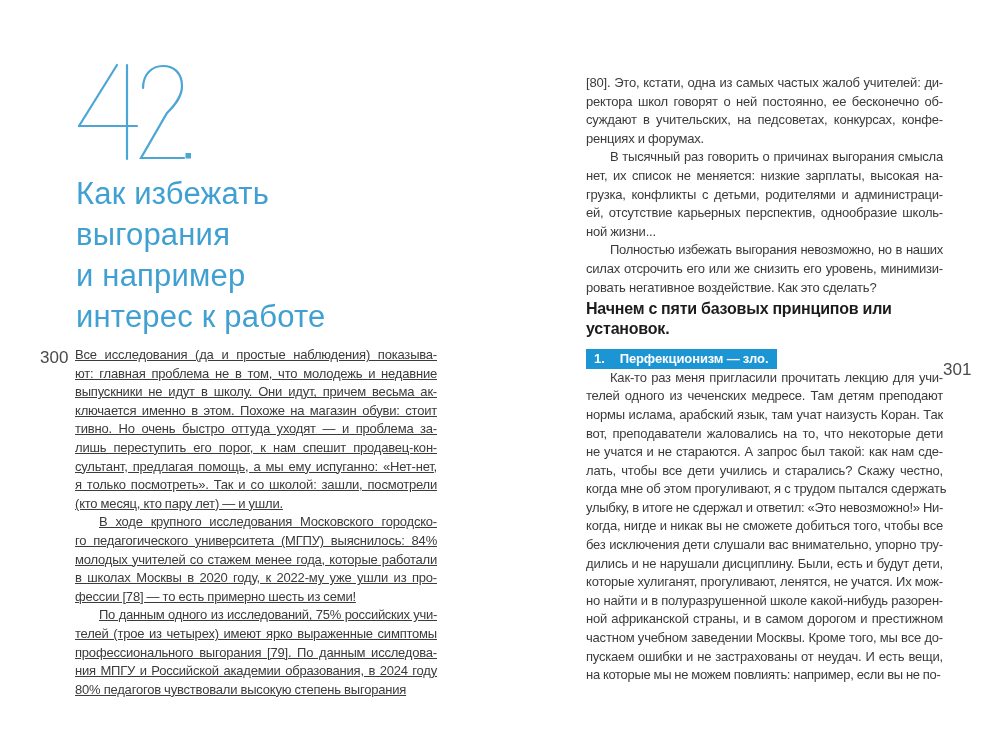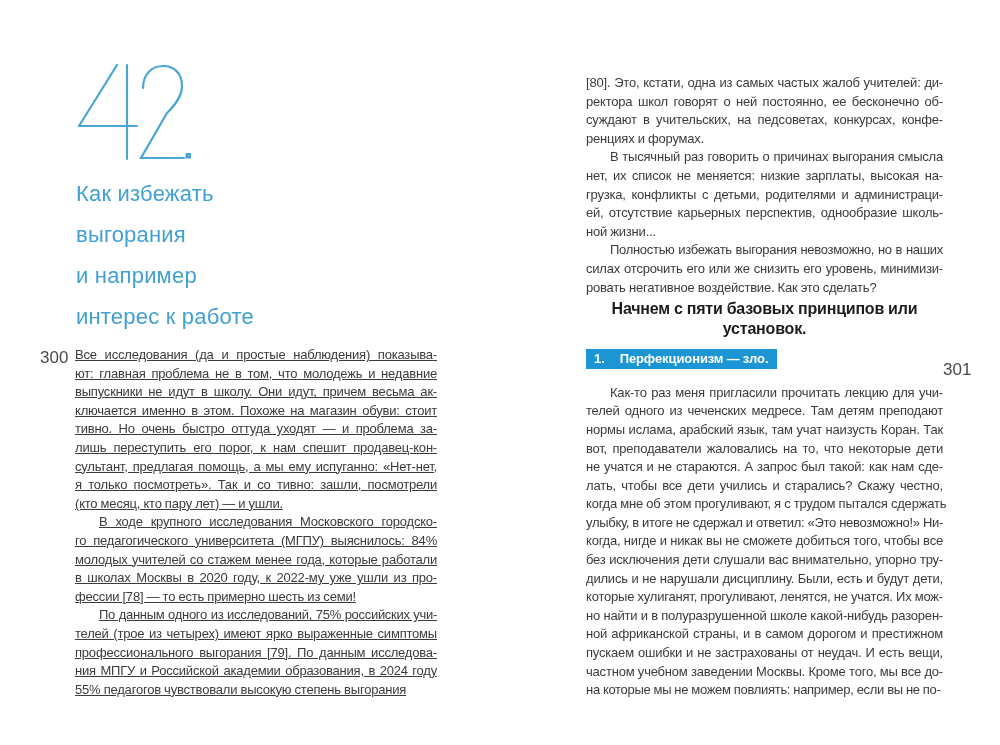--- a/index.html
+++ b/index.html
@@ -18,21 +18,21 @@
     overflow:hidden;font-family:"Liberation Sans",sans-serif;
     -webkit-font-smoothing:antialiased;
   }
   
   .chapter-figure{position:absolute;left:77px;top:64px;width:114px;height:96px;}
   .chapter-figure svg{display:block;width:100%;height:100%;overflow:visible;}
   .visually-hidden{position:absolute;width:1px;height:1px;overflow:hidden;clip:rect(0 0 0 0);white-space:nowrap;}
   
   .chapter-title{
     position:absolute;left:76px;top:173px;width:420px;
-    font-size:22px;line-height:41px;font-weight:400;color:var(--title);
+    font-size:31px;line-height:41px;font-weight:400;color:var(--title);
     letter-spacing:0.2px;
   }
   .tline{white-space:nowrap;}
   
   .page-num{position:absolute;font-size:17px;line-height:15px;color:var(--pagenum);}
   .page-num.left{left:40px;top:350px;width:24px;text-align:left;}
   .page-num.right{left:943px;top:362px;width:30px;text-align:left;}
   
   .col{
     position:absolute;font-size:13px;line-height:18.6px;color:var(--body);
@@ -42,31 +42,31 @@
   .col-right{left:586px;top:74px;width:357px;}
   .para{margin:0;}
   .line{white-space:nowrap;text-align:justify;text-align-last:justify;}
   .line.last{text-align-last:left;}
   .line.indent{text-indent:24px;}
   
   .section-heading{
     margin-top:2px;font-size:16px;line-height:19.5px;font-weight:bold;
     color:var(--heading);letter-spacing:-0.2px;
   }
-  .section-heading .tline{white-space:nowrap;text-align:center;}
+  .section-heading .tline{white-space:nowrap;}
   
   .principle-bar{
     display:inline-flex;align-items:baseline;margin-top:11px;
     background:var(--highlight);color:var(--highlight-text);
     font-size:13px;line-height:13px;font-weight:bold;
     padding:3px 9px 3.5px 8px;letter-spacing:-0.1px;
   }
   .principle-bar .num{margin-right:15px;}
   
-  .bottom-block{margin-top:15px;}
+  .bottom-block{}
 </style>
 </head>
 <body>
 
 <div class="spread">
 
   <div class="chapter-figure">
     <span class="visually-hidden">42.</span>
     <svg viewBox="0 0 114 96" fill="none" stroke="var(--chapter)" stroke-width="2.2" stroke-linecap="round">
       <path d="M40 1 L2 62"></path>
@@ -89,36 +89,36 @@
 
   <div class="col col-left">
       <div class="para">
         <div class="line">Все исследования (да и простые наблюдения) показыва-</div>
         <div class="line">ют: главная проблема не в том, что молодежь и недавние</div>
         <div class="line">выпускники не идут в школу. Они идут, причем весьма ак-</div>
         <div class="line">ключается именно в этом. Похоже на магазин обуви: стоит</div>
         <div class="line">тивно. Но очень быстро оттуда уходят — и проблема за-</div>
         <div class="line">лишь переступить его порог, к нам спешит продавец-кон-</div>
         <div class="line">сультант, предлагая помощь, а мы ему испуганно: «Нет-нет,</div>
-        <div class="line">я только посмотреть». Так и со тивно: зашли, посмотрели</div>
+        <div class="line">я только посмотреть». Так и со школой: зашли, посмотрели</div>
         <div class="line last">(кто месяц, кто пару лет) — и ушли.</div>
       </div>
       <div class="para">
         <div class="line indent">В ходе крупного исследования Московского городско-</div>
         <div class="line">го педагогического университета (МГПУ) выяснилось: 84%</div>
         <div class="line">молодых учителей со стажем менее года, которые работали</div>
         <div class="line">в школах Москвы в 2020 году, к 2022-му уже ушли из про-</div>
         <div class="line last">фессии [78] — то есть примерно шесть из семи!</div>
       </div>
       <div class="para">
         <div class="line indent" style="letter-spacing: -0.3px;">По данным одного из исследований, 75% российских учи-</div>
         <div class="line">телей (трое из четырех) имеют ярко выраженные симптомы</div>
         <div class="line">профессионального выгорания [79]. По данным исследова-</div>
         <div class="line">ния МПГУ и Российской академии образования, в 2024 году</div>
-        <div class="line last">55% педагогов чувствовали высокую степень выгорания</div>
+        <div class="line last">80% педагогов чувствовали высокую степень выгорания</div>
       </div>
     </div>
 
   <div class="col col-right">
     <div>
         <div class="para">
           <div class="line">[80]. Это, кстати, одна из самых частых жалоб учителей: ди-</div>
           <div class="line">ректора школ говорят о ней постоянно, ее бесконечно об-</div>
           <div class="line">суждают в учительских, на педсоветах, конкурсах, конфе-</div>
           <div class="line last">ренциях и форумах.</div>
@@ -156,20 +156,20 @@
           <div class="line">не учатся и не стараются. А запрос был такой: как нам сде-</div>
           <div class="line">лать, чтобы все дети учились и старались? Скажу честно,</div>
           <div class="line">когда мне об этом прогуливают, я с трудом пытался сдержать</div>
           <div class="line" style="letter-spacing: -0.3px;">улыбку, в итоге не сдержал и ответил: «Это невозможно!» Ни-</div>
           <div class="line">когда, нигде и никак вы не сможете добиться того, чтобы все</div>
           <div class="line">без исключения дети слушали вас внимательно, упорно тру-</div>
           <div class="line">дились и не нарушали дисциплину. Были, есть и будут дети,</div>
           <div class="line">которые хулиганят, прогуливают, ленятся, не учатся. Их мож-</div>
           <div class="line">но найти и в полуразрушенной школе какой-нибудь разорен-</div>
           <div class="line">ной африканской страны, и в самом дорогом и престижном</div>
+          <div class="line">частном учебном заведении Москвы. Кроме того, мы все до-</div>
           <div class="line">пускаем ошибки и не застрахованы от неудач. И есть вещи,</div>
-          <div class="line">частном учебном заведении Москвы. Кроме того, мы все до-</div>
           <div class="line last" style="letter-spacing: -0.3px;">на которые мы не можем повлиять: например, если вы не по-</div>
         </div>
       </div>
   </div>
 
 </div>
 
 </body></html>

